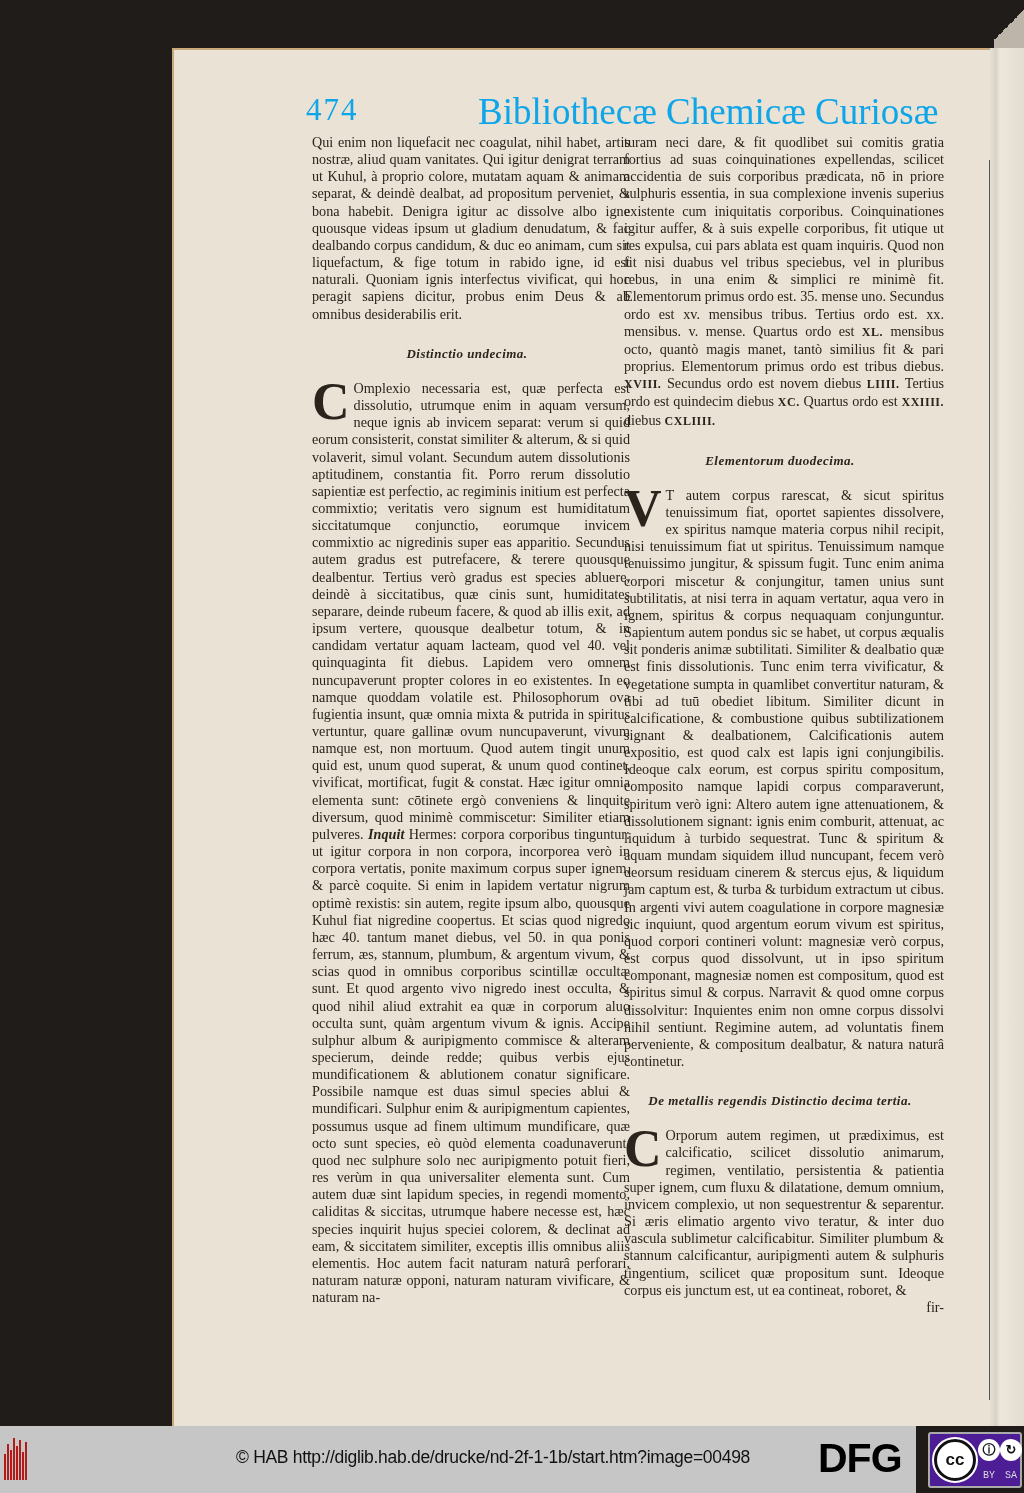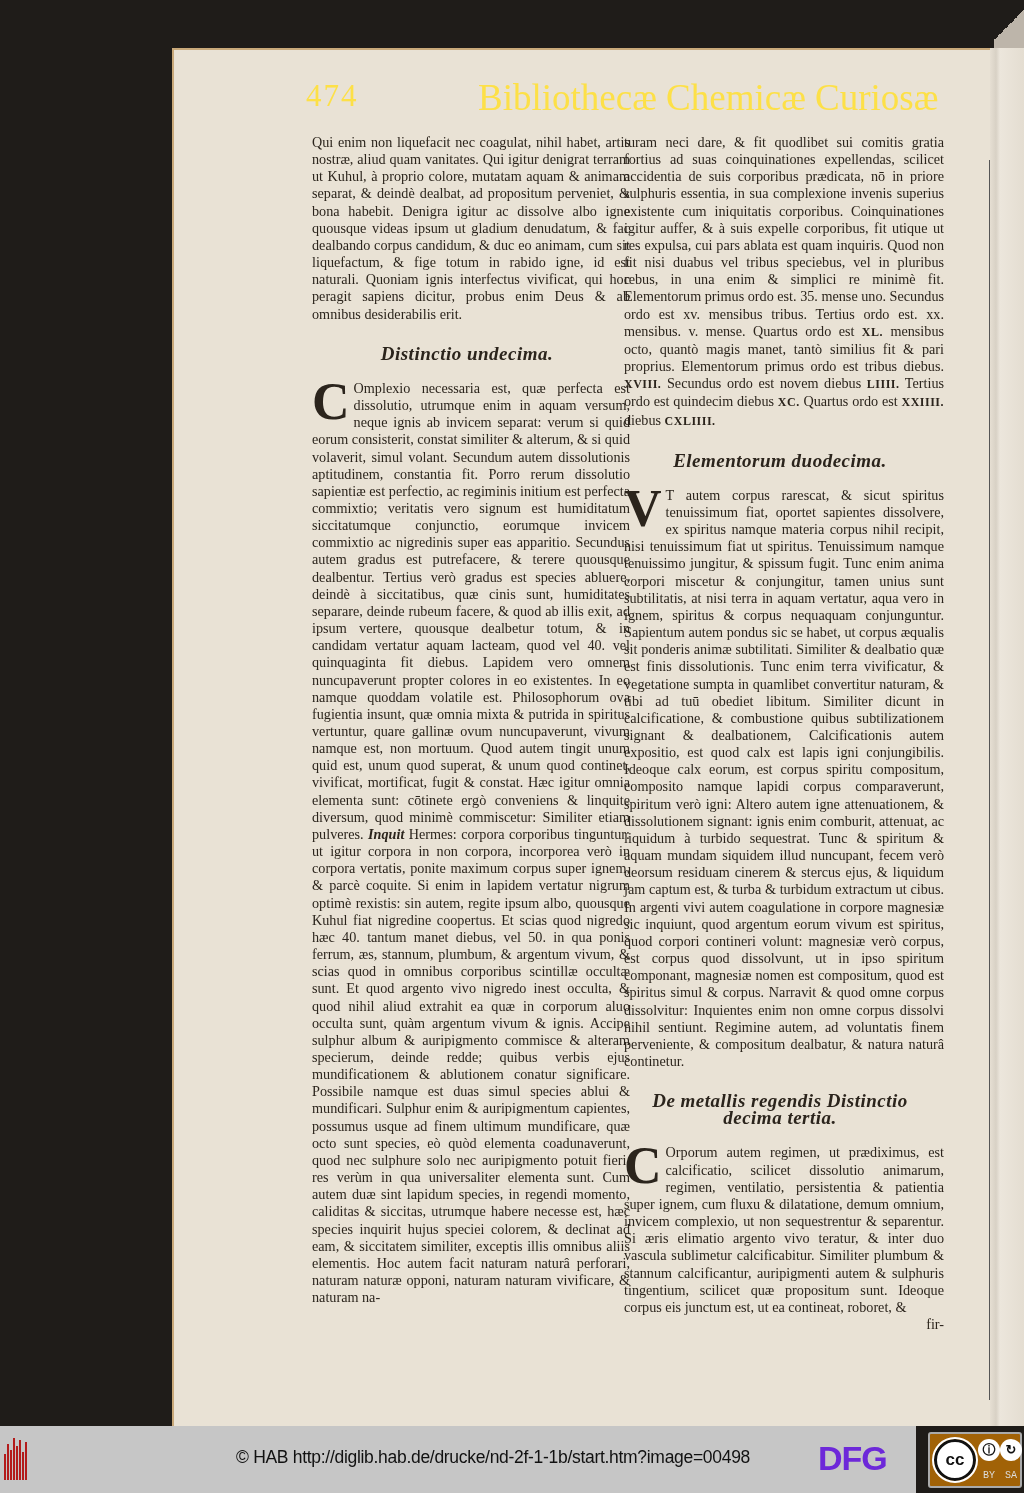--- a/index.html
+++ b/index.html
@@ -23,40 +23,40 @@
   .page-edge-line {
     position:absolute; left:989px; top:160px; width:1px; height:1240px;
     background:#555;
   }
   .corner-shadow {
     position:absolute; left:994px; top:0; width:30px; height:50px;
     background:linear-gradient(135deg,#1f1c19 50%,#bdb5aa 50%);
   }
 
   .running-head {
-    position:absolute; left:306px; top:78px; width:540px; height:40px;
-    color:#fde047;
+    position:absolute; left:306px; top:92px; width:540px; height:40px;
+    color:#0ea5e9;
   }
   .page-number {
     position:absolute; left:0; top:0; font-size:31px; letter-spacing:2px;
   }
   .book-title {
     position:absolute; left:172px; top:-2px; font-size:37px; white-space:nowrap;
   }
 
   .col {
     position:absolute; top:134px; width:318px;
     color:#2b241c; font-size:14.2px; line-height:17.15px; text-align:justify;
   }
   .col-left { left:312px; }
   .col-right { left:624px; width:320px; }
 
   .para { margin:0; hyphens:none; }
   .heading {
-    text-align:center; font-style:italic; font-weight:bold; font-size:19px;
+    text-align:center; font-style:italic; font-weight:bold; font-size:13px;
     margin:22px 8px 18px 0; letter-spacing:0.5px;
   }
   .dropcap {
     float:left; font-size:52px; line-height:40px; margin:2px 4px 0 0; font-weight:bold;
   }
   .small-num { font-size:12px; letter-spacing:0.5px; font-weight:bold; }
   .it { font-style:italic; font-weight:bold; }
   .catch { text-align:right; }
 
   .footer {
@@ -68,25 +68,25 @@
   }
   .hab-logo span {
     position:absolute; bottom:0; width:1.5px; background:#b31b1b;
   }
   .copyright {
     position:absolute; left:236px; top:21px; font-family:"Liberation Sans","DejaVu Sans",sans-serif;
     font-size:17.5px; color:#111; letter-spacing:-0.3px;
   }
   .dfg-logo {
     position:absolute; left:818px; top:10px; font-family:"Liberation Sans","DejaVu Sans",sans-serif;
-    font-weight:bold; font-size:34px; color:#6d28d9; letter-spacing:-1px; line-height:44px;
+    font-weight:bold; font-size:41px; color:#000000; letter-spacing:-1px; line-height:44px;
   }
   .cc-badge {
     position:absolute; left:928px; top:6px; width:94px; height:56px;
-    background:#a16207; border:2px solid #aaa; border-radius:3px;
+    background:#4c1d95; border:2px solid #aaa; border-radius:3px;
   }
   .cc-circle {
     position:absolute; left:4px; top:5px; width:42px; height:42px; border-radius:50%;
     background:#fff; border:3px solid #111; outline:2px solid #fff;
     font-family:"Liberation Sans",sans-serif; font-weight:bold; font-size:17px;
     color:#111; text-align:center; line-height:36px;
   }
   .cc-by, .cc-sa {
     position:absolute; top:5px; width:22px; height:22px; border-radius:50%;
     background:#fff; color:#111; text-align:center; line-height:22px;

